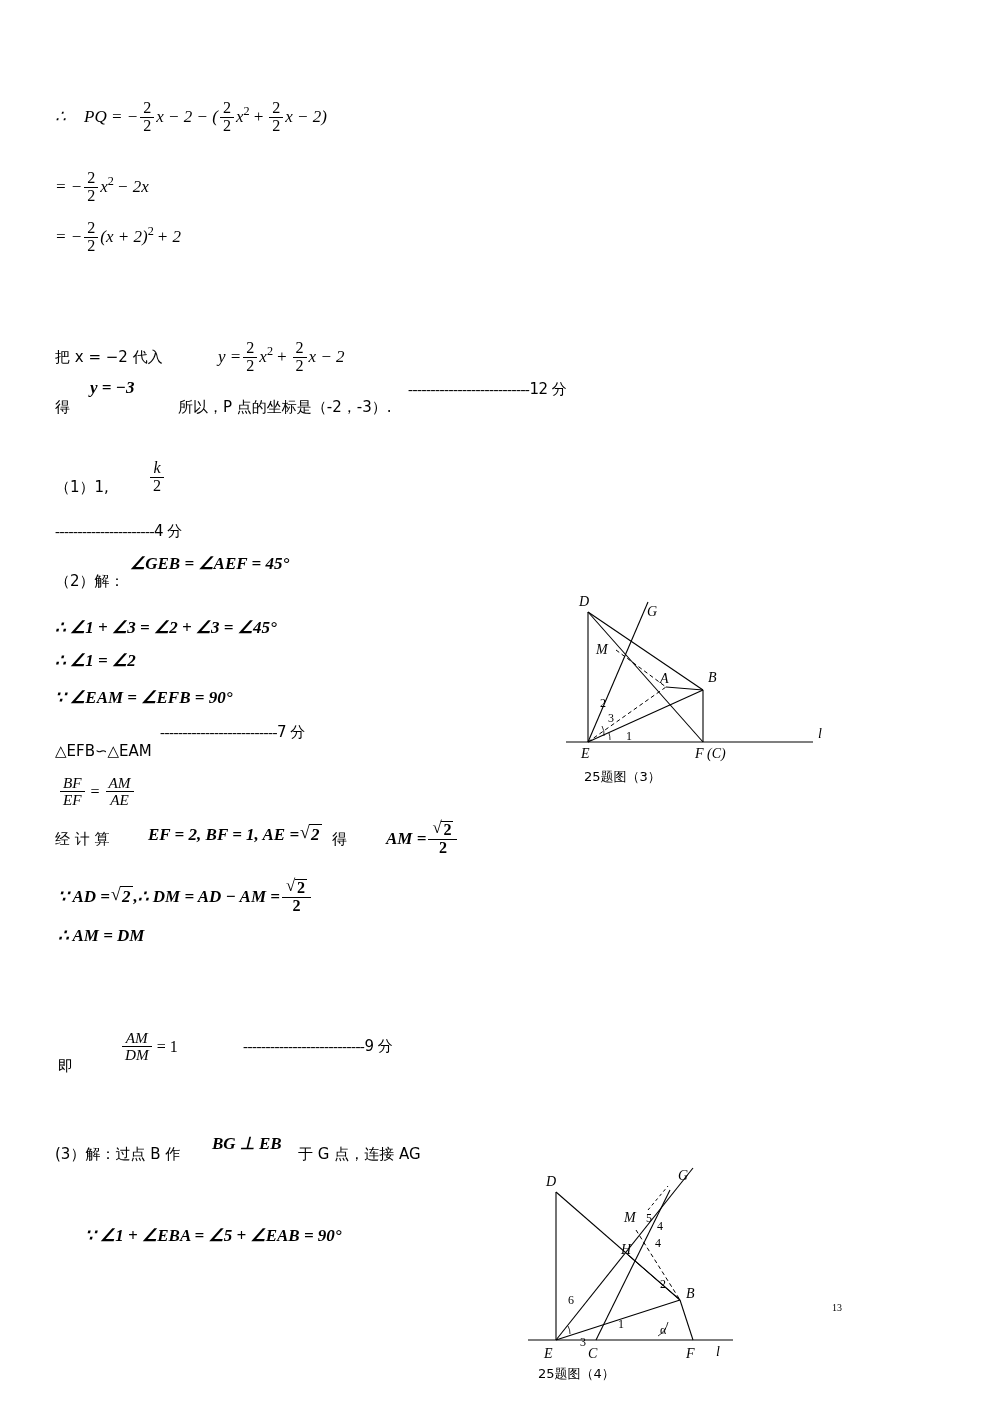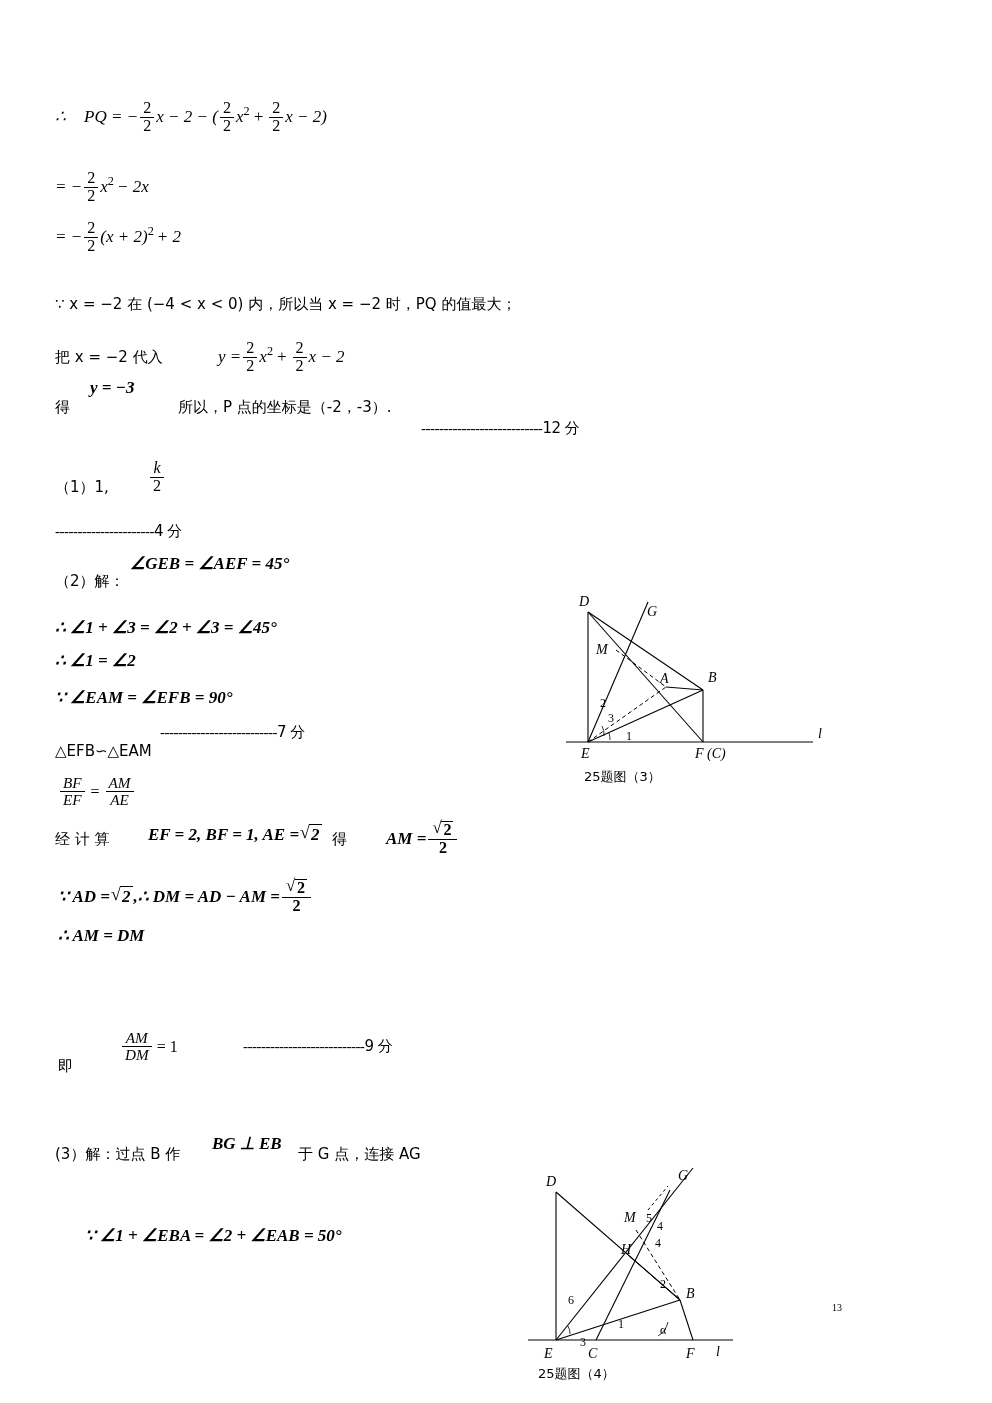--- a/index.html
+++ b/index.html
@@ -113,30 +113,29 @@
   </div>
 
   <div class="abs math" style="left:55px; top:170px;">
     <span>= −</span><span class="frac"><span class="num up">2</span><span class="den up">2</span></span><span>x</span><span class="sup">2</span><span style="margin-left:3px;">− 2x</span>
   </div>
 
   <div class="abs math" style="left:55px; top:220px;">
     <span>= −</span><span class="frac"><span class="num up">2</span><span class="den up">2</span></span><span>(x + 2)</span><span class="sup">2</span><span style="margin-left:3px;">+ 2</span>
   </div>
 
-  <div class="abs cn" style="left:55px; top:295px; font-size:15px;">∵ x = −2 在 (−4 &lt; x &lt; 0) 内，所以当 x = −2 时，PQ 的值最大；</div>
 
   <div class="abs cn" style="left:55px; top:348px;">把 x = −2 代入</div>
   <div class="abs math" style="left:218px; top:340px;">
     <span>y =</span><span class="frac"><span class="num up">2</span><span class="den up">2</span></span><span>x</span><span class="sup">2</span><span style="margin:0 3px;">+</span><span class="frac"><span class="num up">2</span><span class="den up">2</span></span><span>x − 2</span>
   </div>
 
   <div class="abs cn" style="left:55px; top:398px;">得</div>
   <div class="abs math bold" style="left:90px; top:378px;">y = −3</div>
-  <div class="abs dashes" style="left:421px; top:380px;margin-top:39px;">
+  <div class="abs dashes" style="left:408px; top:380px;">
     <span>---------------------------</span><span class="cn">12 分</span>
   </div>
   <div class="abs cn" style="left:178px; top:398px;">所以，P 点的坐标是（-2，-3）.</div>
 
   <div class="abs cn" style="left:55px; top:478px;">（1）1,</div>
   <div class="abs math" style="left:148px; top:460px;">
     <span class="frac"><span class="num">k</span><span class="den up">2</span></span>
   </div>
   <div class="abs dashes" style="left:55px; top:522px;">
     <span>----------------------</span><span class="cn">4 分</span>
@@ -181,21 +180,21 @@
     <span class="frac"><span class="num">AM</span><span class="den">DM</span></span><span style="font-style:normal; margin-left:3px;">= 1</span>
   </div>
   <div class="abs dashes" style="left:243px; top:1037px;">
     <span>---------------------------</span><span class="cn">9 分</span>
   </div>
 
   <div class="abs cn" style="left:55px; top:1145px;">(3）解：过点 B 作</div>
   <div class="abs math bold" style="left:212px; top:1133px;">BG ⊥ EB</div>
   <div class="abs cn" style="left:298px; top:1145px;">于 G 点，连接 AG</div>
 
-  <div class="abs math bold" style="left:85px; top:1225px;">∵ ∠1 + ∠EBA = ∠2 + ∠EAB = 50°</div>
+  <div class="abs math bold" style="left:85px; top:1225px;">∵ ∠1 + ∠EBA = ∠5 + ∠EAB = 90°</div>
 
   <div class="abs" style="left:548px; top:590px; width:300px; height:200px;">
     <svg width="300" height="180" viewBox="0 0 300 180">
 
       <line x1="18" y1="152" x2="265" y2="152" stroke="#000" stroke-width="1.1"></line>
 
       <line x1="40" y1="22" x2="40" y2="152" stroke="#000" stroke-width="1.1"></line>
       <line x1="40" y1="22" x2="155" y2="100" stroke="#000" stroke-width="1.1"></line>
       <line x1="155" y1="100" x2="155" y2="152" stroke="#000" stroke-width="1.1"></line>
       <line x1="40" y1="152" x2="155" y2="100" stroke="#000" stroke-width="1.1"></line>

